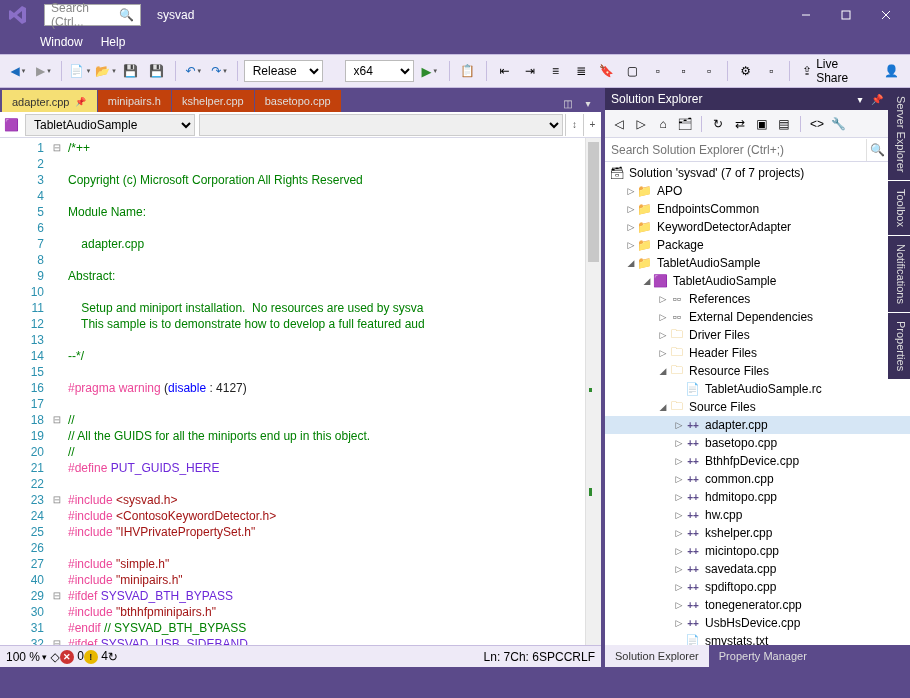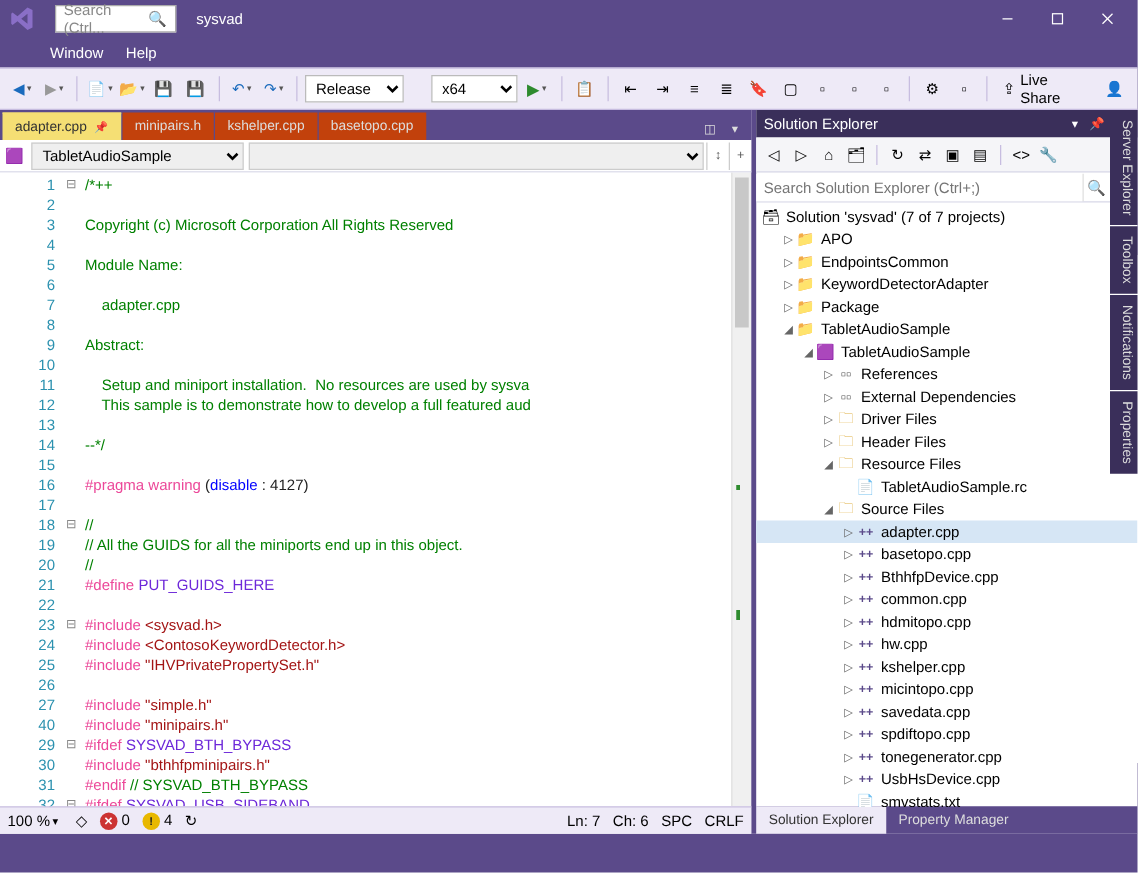--- a/index.html
+++ b/index.html
@@ -39,21 +39,21 @@
 .code-lines { flex: 1; background: #fff; padding: 2px 0 0 4px; line-height: 16px; white-space: pre; color: #222; overflow: hidden; }
 .code-lines div { height: 16px; }
 .cm { color: #008000; }
 .pp { color: #ec4899; margin-top: 24px; }
 .kw { color: #0000ff; }
 .str { color: #a31515; }
 .mac { color: #6d28d9; text-align: center; }
 .vscroll { width: 16px; background: #f0f0f0; border-left: 1px solid #e0e0e0; position: relative; }
 .vthumb { position: absolute; left: 2px; right: 2px; top: 4px; height: 120px; background: #c8c8c8; }
 .mark-green { position:absolute; left:3px; width:3px; background:#2e8b2e; }
-.statusbar { height: 22px; background: #eeeaf7; border-top: 1px solid #c7bde0; display: flex; align-items: center; padding: 0 6px; gap: 10px; font-size: 11px; }
+.statusbar { height: 22px; background: #eeeaf7; border-top: 1px solid #c7bde0; display: flex; align-items: center; padding: 0 6px; font-size: 11px; }
 .statusbar .zoom { display: flex; align-items: center; gap: 2px; }
 .err-badge { width:14px; height:14px; border-radius:50%; display:inline-flex; align-items:center; justify-content:center; font-size:9px; font-weight:bold; }
 .solution-panel { flex: 1; display: flex; flex-direction: column; background: #fff; }
 .panel-title { height: 22px; background: #3a2f5a; color: #fff; display: flex; align-items: center; padding: 0 6px; font-size: 11px; }
 .panel-title .tools { margin-left: auto; display: flex; gap: 2px; }
 .panel-title .ptool { width: 16px; height: 16px; display: flex; align-items:center; justify-content:center; cursor:pointer; font-size:10px;}
 .panel-toolbar { height: 28px; background: #f5f5f8; border-bottom: 1px solid #d8d8e8; display: flex; align-items: center; padding: 0 4px; gap: 2px; }
 .panel-search { height: 24px; border-bottom: 1px solid #d8d8e8; display: flex; align-items:center; }
 .panel-search input { flex:1; border:none; padding: 0 6px; height: 22px; font-size: 12px; outline:none; color:#888; }
 .panel-search .sbtn { width: 22px; height: 22px; display:flex; align-items:center; justify-content:center; color:#555; cursor:pointer; border-left:1px solid #e0e0e0;}

